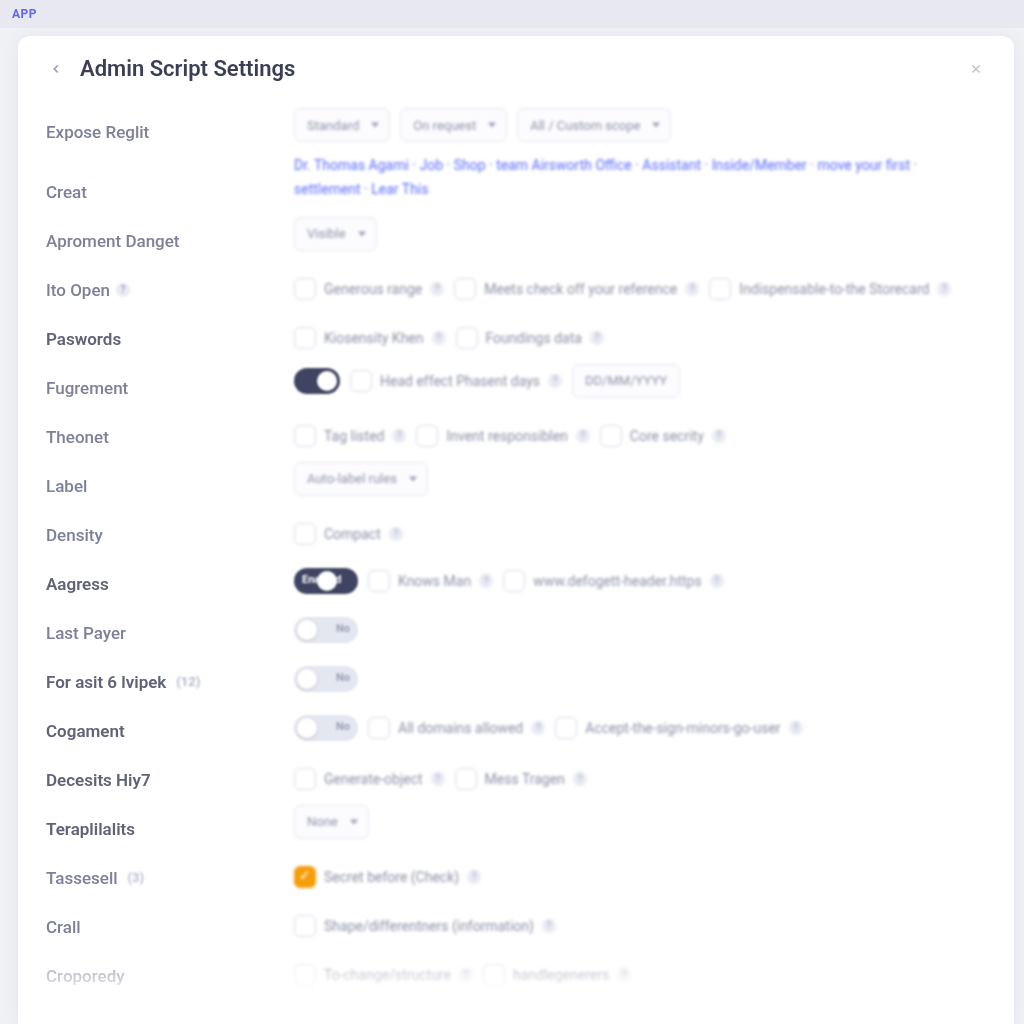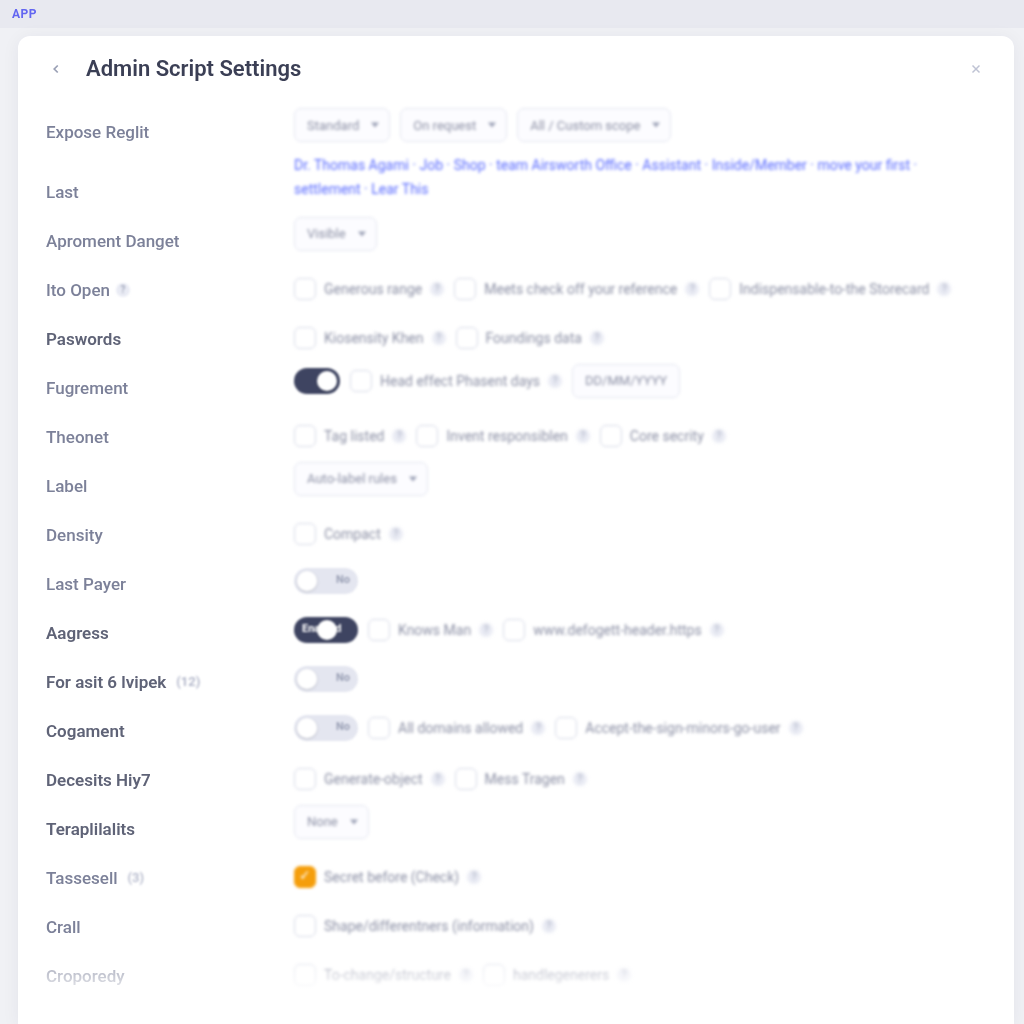--- a/index.html
+++ b/index.html
@@ -1,20 +1,20 @@
 <!DOCTYPE html>
 <html><head>
 <meta charset="utf-8">
 <style>
 * { box-sizing: border-box; margin: 0; padding: 0; font-family: -apple-system, BlinkMacSystemFont, "Segoe UI", Roboto, sans-serif; }
 body { background: #f0f1f5; width: 1024px; height: 1024px; overflow: hidden; }
 .topbar { height: 28px; background: #e8e9f0; display:flex; align-items:center; padding:0 12px;}
 .topbar .brand { font-size: 12px; font-weight:700; color:#6366f1; letter-spacing:.5px;}
 .panel { position:absolute; top:36px; left:18px; right:10px; bottom:0; background:#fff; border-radius:12px 12px 0 0; box-shadow: 0 2px 18px rgba(30,30,60,.06); padding: 20px 28px 0 28px; overflow:hidden;}
-.panel-head { display:flex; align-items:center; gap:20px; margin-bottom: 18px;}
+.panel-head { display:flex; align-items:center; gap:14px; margin-bottom: 18px;}
 .panel-head .back { width:20px; height:20px; display:flex; align-items:center; justify-content:center; color:#9aa0b5; }
 .panel-head h1 { font-size: 22px; font-weight:600; color:#3b3f55; }
 .panel-head .close { margin-left:auto; color:#bfc3d4; width:20px; height:20px; display:flex; align-items:center; justify-content:center; cursor:pointer;}
 .rows { display:flex; flex-direction:column; }
 .row { display:flex; align-items:flex-end; min-height:49px; padding: 6px 0; }
 .row .label { flex: 0 0 248px; font-size:17px; color:#7c8199; font-weight:500; display:flex; align-items:center; gap:6px; filter: blur(0.3px);}
 .row .label.bold { color:#5f6377; font-weight:600;}
 .row .label .mini { font-size:13px; color:#aeb3c7; margin-left:4px; filter: blur(1.2px);}
 .row .ctrl { flex:1; display:flex; align-items:center; flex-wrap:wrap; gap:10px; }
 .select, .input { border:1px solid #e2e5ef; border-radius:7px; background:#fcfcff; height:34px; padding:0 30px 0 12px; font-size:13px; color:#8c90a5; display:inline-flex; align-items:center; position:relative; filter: blur(1.5px);}
@@ -64,21 +64,21 @@
           <span>Expose Reglit</span>
         </div>
         <div class="ctrl">
           <span class="select">Standard</span>
           <span class="select">On request</span>
           <span class="select">All / Custom scope</span>
         </div>
       </div>
       <div class="row">
         <div class="label">
-          <span>Last</span>
+          <span>Creat</span>
         </div>
         <div class="ctrl">
           <div class="links">Dr. Thomas Agami · Job · Shop · team Airsworth Office · Assistant · Inside/Member · move your first · settlement · Lear This</div>
         </div>
       </div>
       <div class="row">
         <div class="label">
           <span>Aproment Danget</span>
         </div>
         <div class="ctrl">
@@ -177,48 +177,48 @@
         </div>
         <div class="ctrl">
           <span class="chkline">
             <span class="chk"></span>
             <span class="chktext">Compact</span>
             <span class="q">?</span>
           </span>
         </div>
       </div>
       <div class="row">
+        <div class="label bold">
+          <span>Aagress</span>
+        </div>
+        <div class="ctrl">
+          <span class="toggle on txt">
+            <span class="tlab">Enabled</span>
+            <span class="knob"></span>
+          </span>
+          <span class="chkline">
+            <span class="chk"></span>
+            <span class="chktext">Knows Man</span>
+            <span class="q">?</span>
+          </span>
+          <span class="chkline">
+            <span class="chk"></span>
+            <span class="chktext">www.defogett-header.https</span>
+            <span class="q">?</span>
+          </span>
+        </div>
+      </div>
+      <div class="row">
         <div class="label">
           <span>Last Payer</span>
         </div>
         <div class="ctrl">
           <span class="toggle txt">
             <span class="tlab">No</span>
             <span class="knob"></span>
-          </span>
-        </div>
-      </div>
-      <div class="row">
-        <div class="label bold">
-          <span>Aagress</span>
-        </div>
-        <div class="ctrl">
-          <span class="toggle on txt">
-            <span class="tlab">Enabled</span>
-            <span class="knob"></span>
-          </span>
-          <span class="chkline">
-            <span class="chk"></span>
-            <span class="chktext">Knows Man</span>
-            <span class="q">?</span>
-          </span>
-          <span class="chkline">
-            <span class="chk"></span>
-            <span class="chktext">www.defogett-header.https</span>
-            <span class="q">?</span>
           </span>
         </div>
       </div>
       <div class="row">
         <div class="label bold">
           <span>For asit 6 lvipek</span>
           <span class="mini">(12)</span>
         </div>
         <div class="ctrl">
           <span class="toggle txt">

